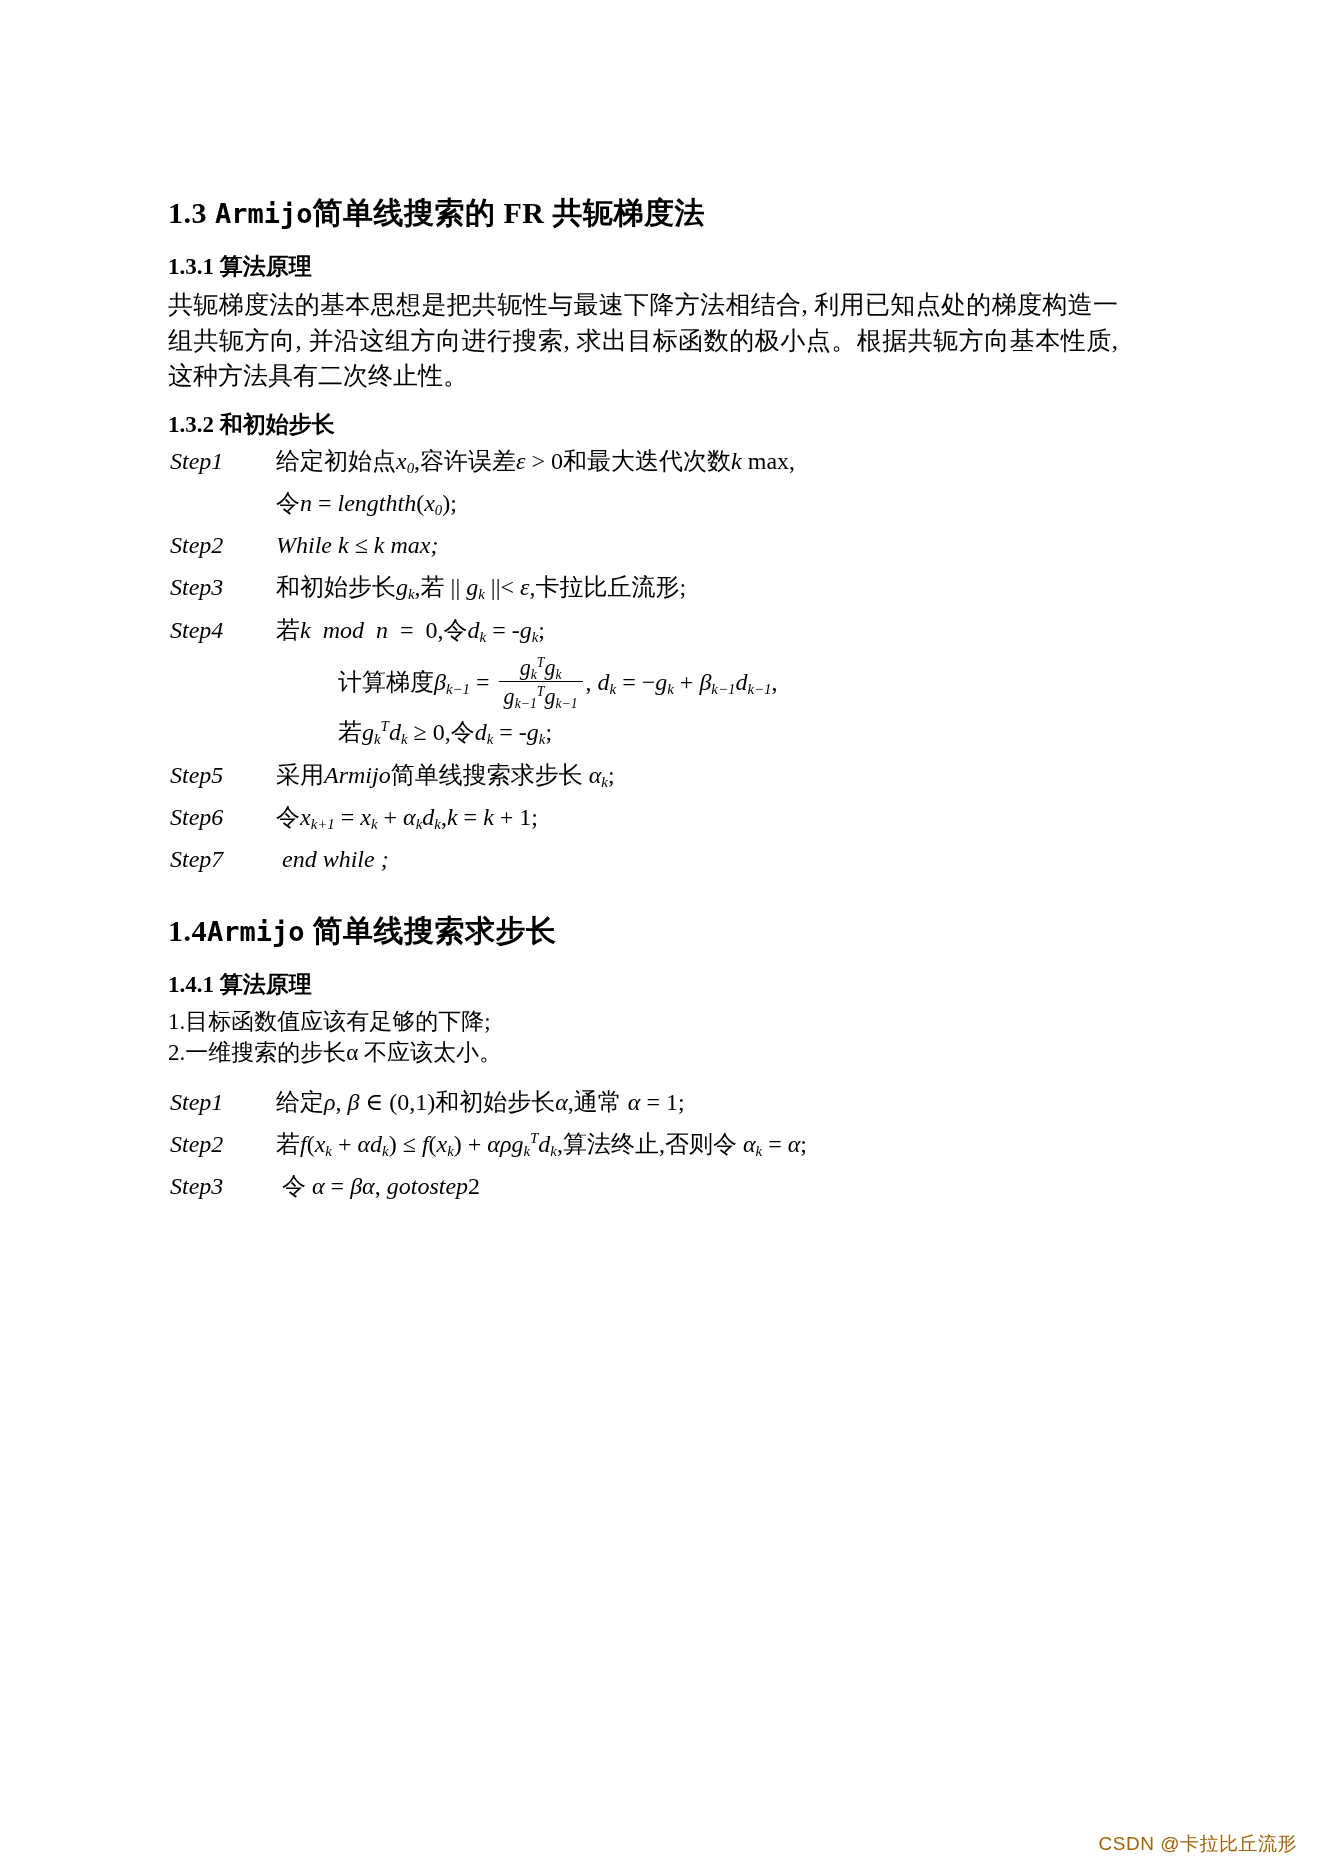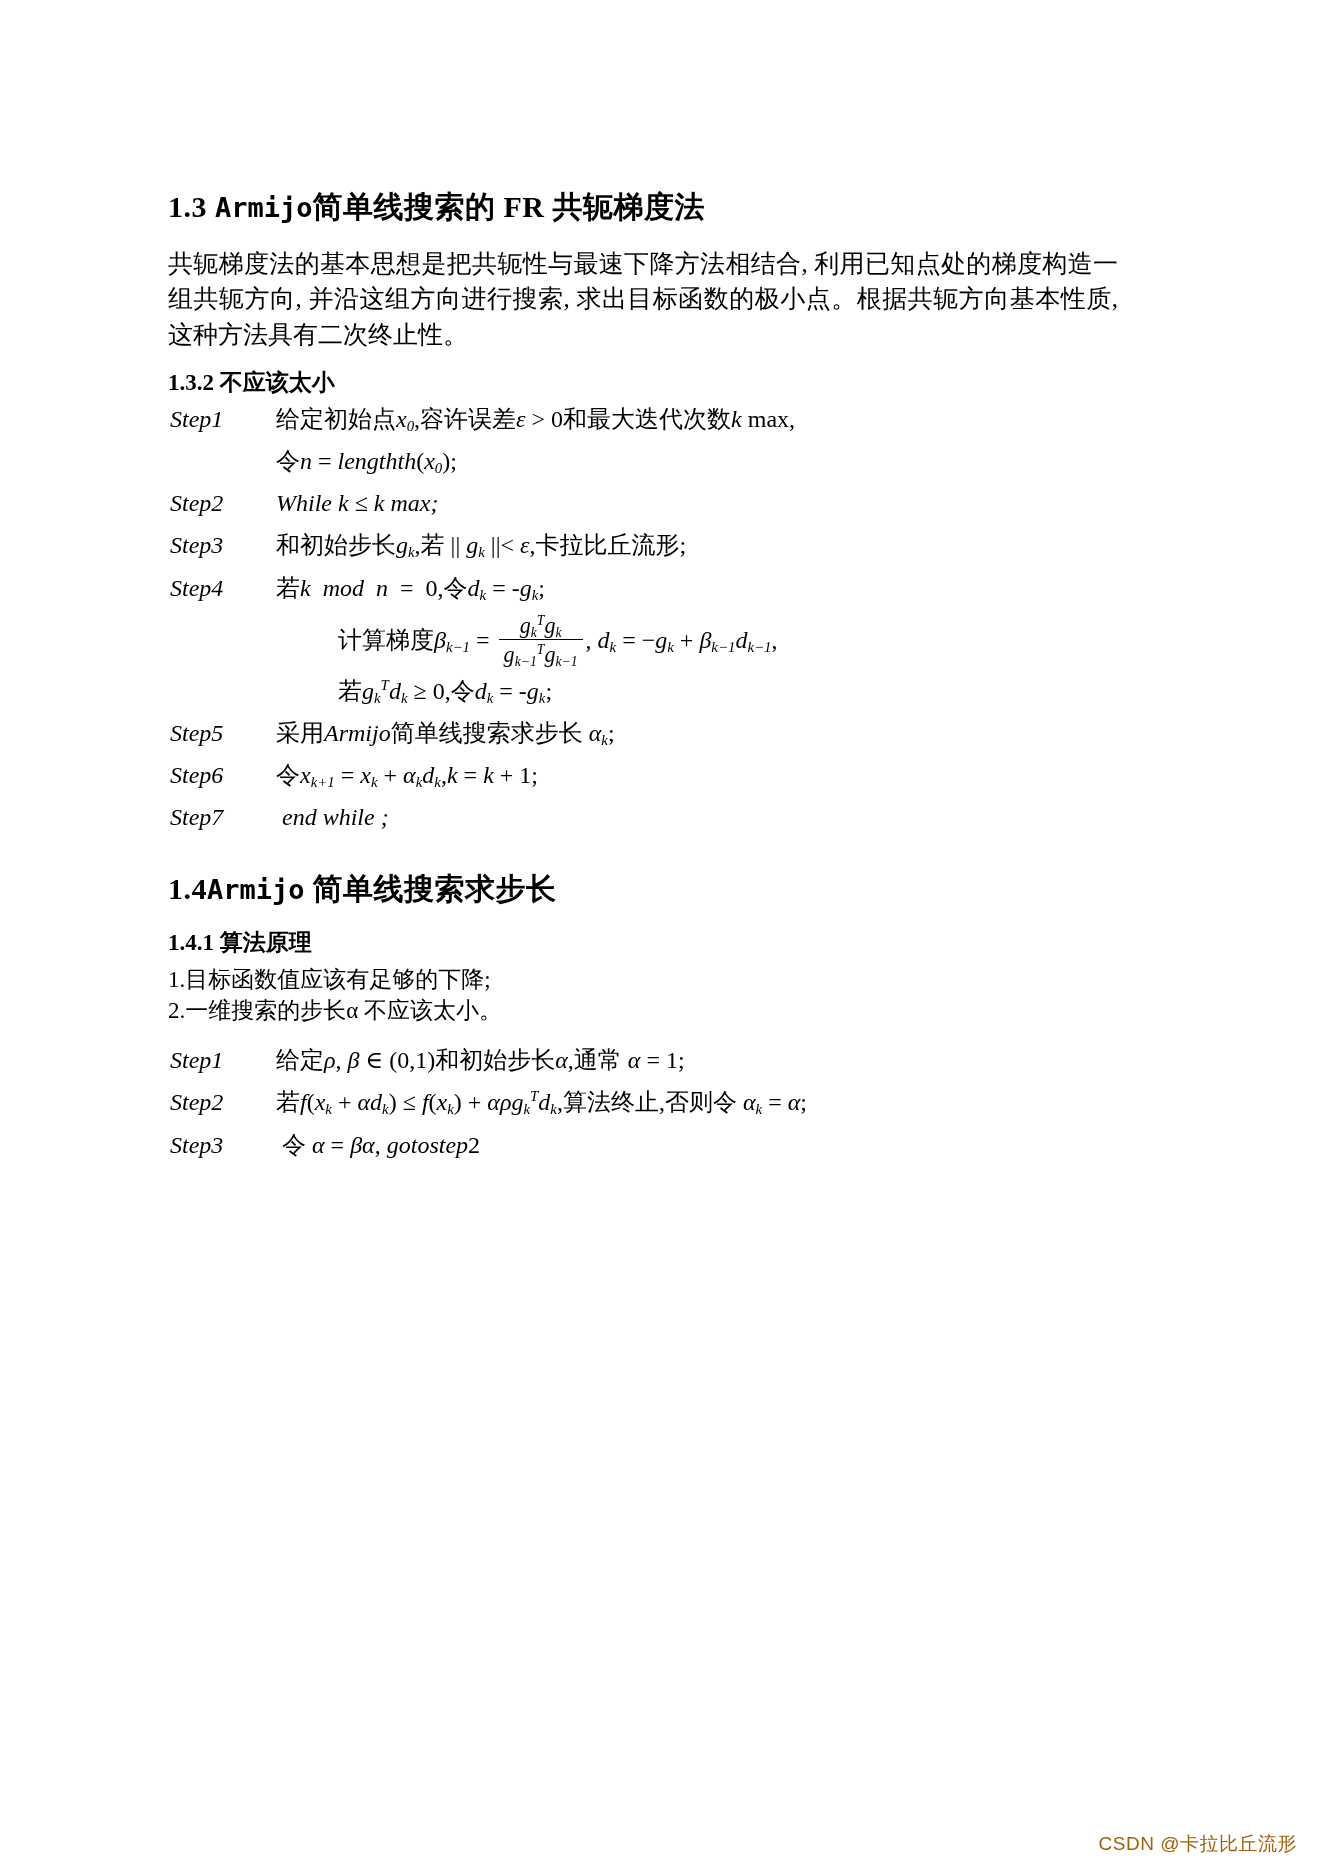--- a/index.html
+++ b/index.html
@@ -18,21 +18,21 @@
   .page {
     position: absolute;
     left: 0; top: 0;
     width: 1323px;
     height: 1871px;
     background: #fff;
   }
   .content {
     position: absolute;
     left: 168px;
-    top: 188px;
+    top: 194px;
     width: 950px;
   }
 
   
   .h1 {
     font-family: "Liberation Serif", "DejaVu Serif", serif;
     font-weight: bold;
     font-size: 30px;
     letter-spacing: 0.5px;
     margin: 0 0 20px 0;
@@ -148,24 +148,25 @@
   }
 </style>
 </head>
 <body>
 
 <div class="page">
   <div class="content">
 
     <h1 class="h1"><span>1.3</span> <span class="mono">Armijo</span><span>简单线搜索的 FR 共轭梯度法</span></h1>
 
+    <h2 class="h2">1.3.1 算法原理</h2>
     <p class="para">共轭梯度法的基本思想是把共轭性与最速下降方法相结合, 利用已知点处的梯度构造一组共轭方向, 并沿这组方向进行搜索, 求出目标函数的极小点。根据共轭方向基本性质, 这种方法具有二次终止性。</p>
 
     <div class="gap-sm"></div>
-    <h2 class="h2">1.3.2 不应该太小</h2>
+    <h2 class="h2">1.3.2 和初始步长</h2>
 
     <div class="steps">
 
       <div class="step-row">
         <span class="step-label">Step1</span>
         <span class="step-body">
           <span class="cn">给定初始点</span><span class="mvar">x</span><sub class="m">0</sub><span class="cn">,容许误差</span><span class="mvar">ε</span> &gt; 0<span class="cn">和最大迭代次数</span><span class="mvar">k</span>&nbsp;max,
         </span>
       </div>
 

